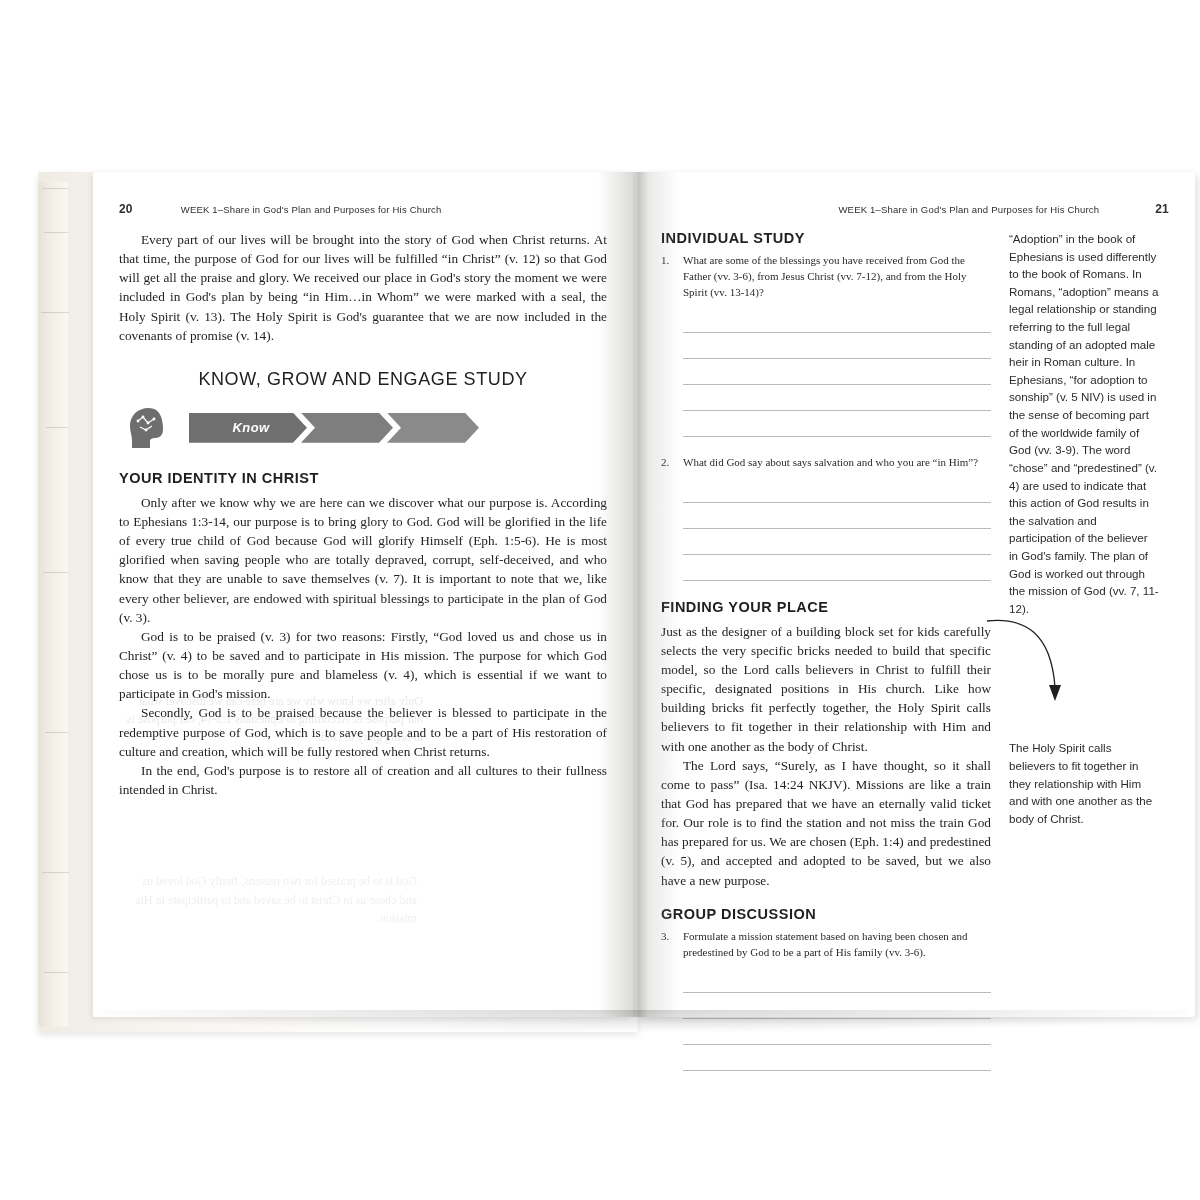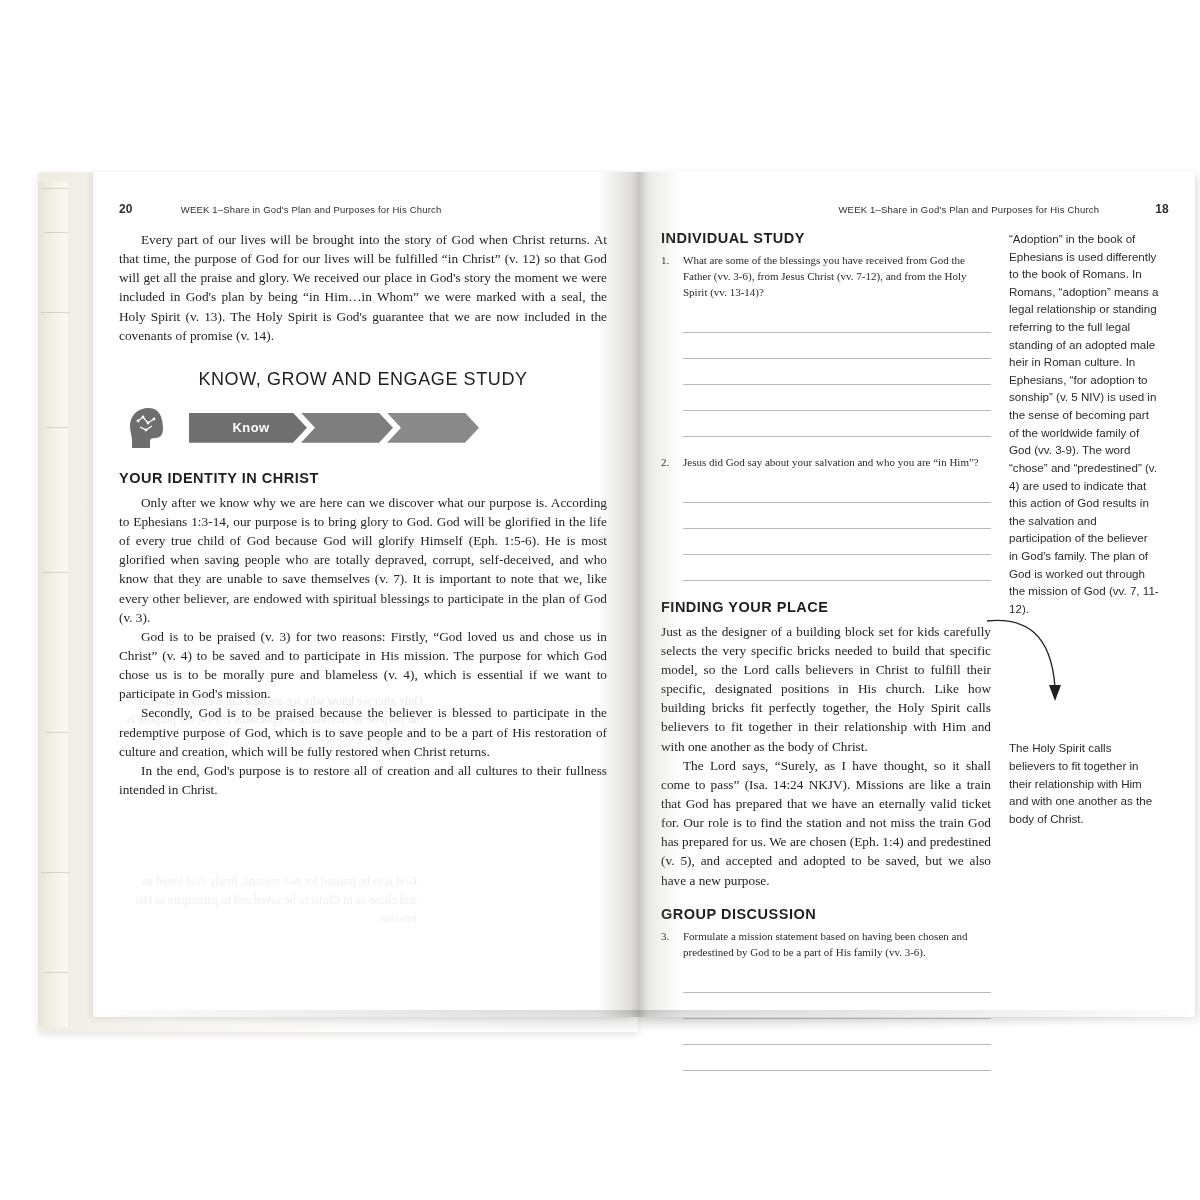--- a/index.html
+++ b/index.html
@@ -162,20 +162,21 @@
   .head-icon {
     width: 52px;
     height: 46px;
     flex: 0 0 52px;
     position: relative;
   }
   .chevrons {
     display: flex;
     align-items: center;
     margin-left: 10px;
+    font-style: italic;
   }
   .chev {
     position: relative;
     height: 30px;
     background: #7c7c7c;
     display: flex;
     align-items: center;
     justify-content: center;
     color: #ffffff;
     font-family: "Liberation Sans", sans-serif;
@@ -323,21 +324,21 @@
         God is to be praised for two reasons, firstly God loved us and chose us in
         Christ to be saved and to participate in His mission.
       </div>
     </div>
 
     <div class="page right">
       <div class="page-inner">
 
         <div class="runhead right-head">
           <span class="title">WEEK 1–Share in God's Plan and Purposes for His Church</span>
-          <span class="folio">18</span>
+          <span class="folio">21</span>
         </div>
 
         <div class="two-col">
 
           <div class="col-main">
 
             <div class="sub-title">INDIVIDUAL STUDY</div>
 
             <div class="q-item">
               <span class="q-num">1.</span>
@@ -346,21 +347,21 @@
             <div class="rule-lines">
               <div class="rule"></div>
               <div class="rule"></div>
               <div class="rule"></div>
               <div class="rule"></div>
               <div class="rule"></div>
             </div>
 
             <div class="q-item">
               <span class="q-num">2.</span>
-              <span class="q-text">Jesus did God say about your salvation and who you are “in Him”?</span>
+              <span class="q-text">What did God say about says salvation and who you are “in Him”?</span>
             </div>
             <div class="rule-lines">
               <div class="rule"></div>
               <div class="rule"></div>
               <div class="rule"></div>
               <div class="rule"></div>
             </div>
 
             <div class="sub-title">FINDING YOUR PLACE</div>
             <p class="body" style="text-indent:0">Just as the designer of a building block set for kids carefully selects the very specific bricks needed to build that specific model, so the Lord calls believers in Christ to fulfill their specific, designated positions in His church. Like how building bricks fit perfectly together, the Holy Spirit calls believers to fit together in their relationship with Him and with one another as the body of Christ.</p>
@@ -383,21 +384,21 @@
           <div class="col-side">
             <p>“Adoption” in the book of Ephesians is used differently to the book of Romans. In Romans, “adoption” means a legal relationship or standing referring to the full legal standing of an adopted male heir in Roman culture. In Ephesians, “for adoption to sonship” (v. 5 NIV) is used in the sense of becoming part of the worldwide family of God (vv. 3-9). The word “chose” and “predestined” (v. 4) are used to indicate that this action of God results in the salvation and participation of the believer in God's family. The plan of God is worked out through the mission of God (vv. 7, 11-12).</p>
 
             <div style="position:relative; height:110px;">
               <svg class="arrow-svg" style="left:-24px; top:-14px;" width="150" height="110" viewBox="0 0 150 110" aria-hidden="true">
                 <path d="M2 6 C40 2, 66 18, 70 72" fill="none" stroke="#1f1f1f" stroke-width="1.3"></path>
                 <path d="M70 86 L64 70 L76 70 Z" fill="#1f1f1f"></path>
               </svg>
             </div>
 
-            <p class="callout">The Holy Spirit calls believers to fit together in their relationship with Him and with one another as the body of Christ.</p>
+            <p class="callout">The Holy Spirit calls believers to fit together in they relationship with Him and with one another as the body of Christ.</p>
           </div>
 
         </div>
       </div>
     </div>
 
     <div class="gutter"></div>
     <div class="bottom-shadow"></div>
 
   </div>

